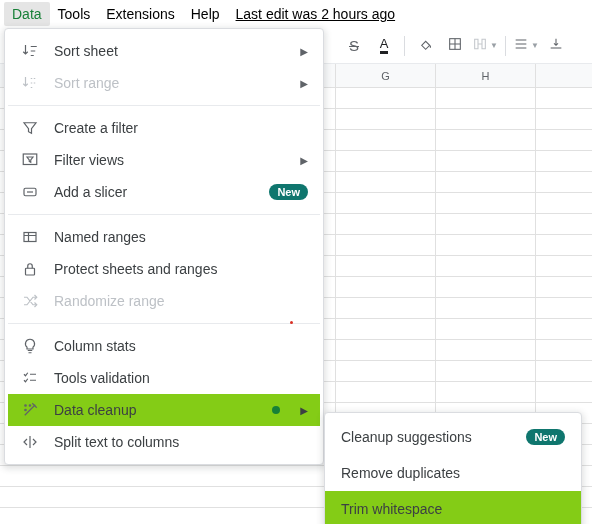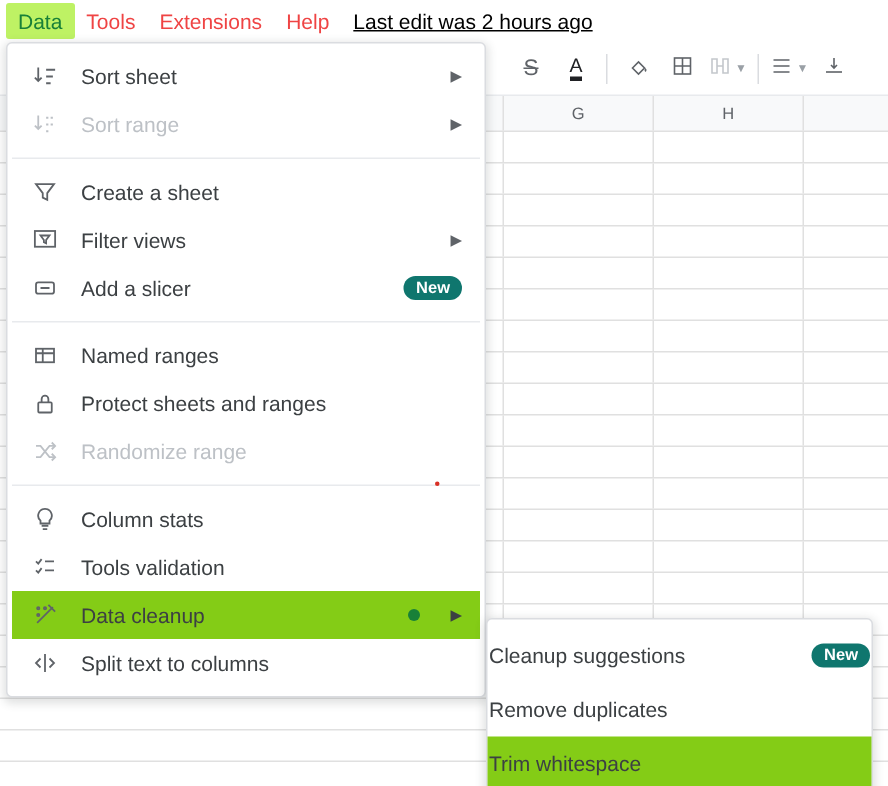--- a/index.html
+++ b/index.html
@@ -1,20 +1,20 @@
 <!DOCTYPE html>
 <html><head>
 <meta charset="utf-8">
 <style>
   * { box-sizing: border-box; margin: 0; padding: 0; }
   body { font-family: Arial, "Helvetica Neue", sans-serif; font-size: 13px; color: #3c4043; background: #fff; width: 592px; height: 524px; overflow: hidden; position: relative; }
   
   .menubar { display: flex; align-items: center; height: 28px; padding: 2px 4px; font-size: 14px; }
-  .menubar .mitem { padding: 4px 8px; border-radius: 2px; cursor: pointer; color:#ef4444; }
-  .menubar .mitem.active { background: #bef264; color:#188038; }
+  .menubar .mitem { padding: 4px 8px; border-radius: 2px; cursor: pointer; color:#000000; }
+  .menubar .mitem.active { background: #e5e5e5; color:#188038; }
   .edit-info { margin-left: 8px; text-decoration: underline; color: #000000; cursor: pointer; }
   
   .toolbar { display: flex; align-items: center; height: 36px; padding: 0 8px; gap: 6px; border-bottom: 1px solid #e8eaed; }
   .toolbar .gap { flex: 0 0 328px; }
   .tb-btn { display: inline-flex; align-items: center; justify-content: center; width: 24px; height: 24px; color:#5f6368; }
   .tb-sep { width:1px; height:20px; background:#dadce0; margin: 0 2px; }
   .chev { font-size:8px; color:#9aa0a6; margin-left:2px; }
   
   .grid { position: relative; }
   .colhdr { display:flex; height:24px; background:#f8f9fa; border-bottom:1px solid #e0e0e0; }
@@ -30,21 +30,21 @@
   .menu-item.disabled { color:#bdc1c6; cursor:default; }
   .menu-item .mi-icon { width:20px; height:20px; flex:0 0 20px; display:flex; align-items:center; justify-content:center; }
   .menu-item .mi-label { flex:1 1 auto; }
   .menu-item .mi-sub { font-size:10px; color:#5f6368; }
   .menu-divider { height:1px; background:#e8eaed; margin:6px 0; }
   .badge { background:#0f766e; color:#fff; font-size:11px; font-weight:bold; padding:2px 8px; border-radius:10px; }
   .dot-green { width:8px; height:8px; border-radius:50%; background:#188038; margin-right:6px; }
   .submenu-arr { font-size:10px; color:#3c4043; }
   
   .submenu { position:absolute; top:412px; left:324px; width:258px; background:#fff; border:1px solid #dadce0; border-radius:4px; box-shadow:0 2px 6px 2px rgba(60,64,67,.15); padding:6px 0; font-size:14px; }
-  .submenu .menu-item { padding: 0 1px; height:36px; gap:10px; }
+  .submenu .menu-item { padding: 0 16px; height:36px; gap:10px; }
   
   svg { stroke:#5f6368; stroke-width:1.6; fill:none; }
   .disabled svg { stroke:#bdc1c6; }
   .underline-a { border-bottom:3px solid #202124; padding-bottom:1px; line-height:1; color:#202124; font-weight:500;}
   .red-dot { position:absolute; top:321px; left:290px; width:3px; height:3px; background:#d93025; border-radius:50%; }
 </style>
 </head>
 <body>
 
 <div class="menubar">
@@ -255,21 +255,21 @@
     <span class="mi-label">Sort range</span>
     <span class="mi-sub">▶</span>
   </div>
   <div class="menu-divider"></div>
   <div class="menu-item">
     <span class="mi-icon">
         <svg width="18" height="18" viewBox="0 0 24 24">
           <path d="M4 5h16l-6 8v6l-4-2v-4z"></path>
         </svg>
       </span>
-    <span class="mi-label">Create a sheet</span>
+    <span class="mi-label">Create a filter</span>
   </div>
   <div class="menu-item">
     <span class="mi-icon">
         <svg width="18" height="18" viewBox="0 0 24 24">
           <rect x="3" y="4" width="18" height="14"></rect>
           <path d="M8 8h8l-3 4v3l-2-1v-2z"></path>
         </svg>
       </span>
     <span class="mi-label">Filter views</span>
     <span class="mi-sub">▶</span>

